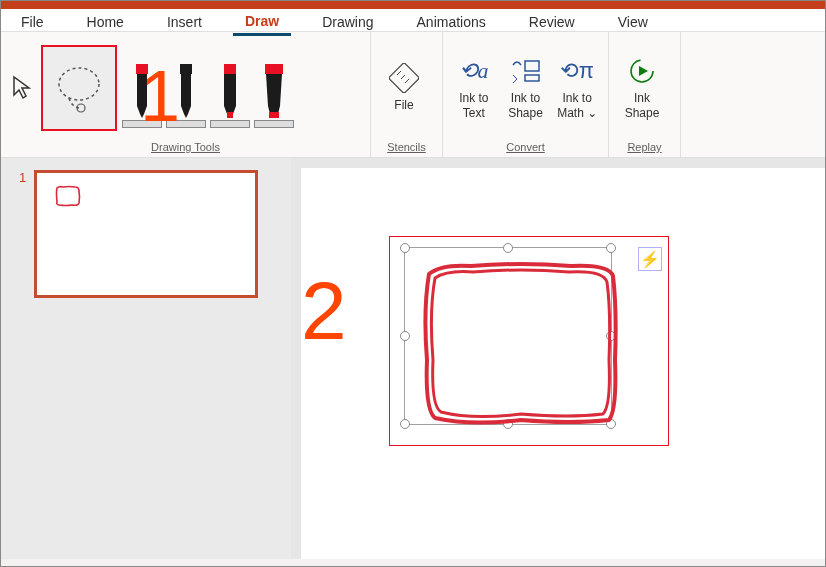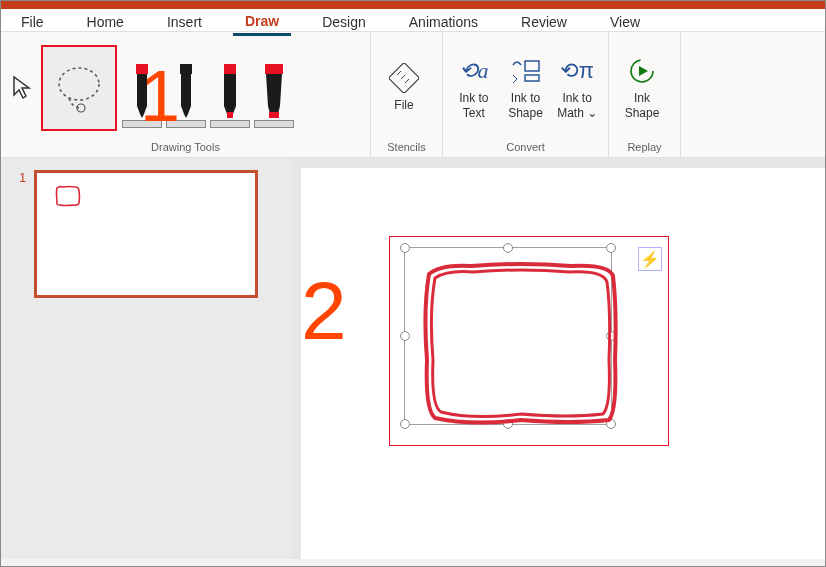--- a/index.html
+++ b/index.html
@@ -7,21 +7,21 @@
     
     .titlebar { height: 8px; background: #c43e1c; }
     
     .tabs { display: flex; background: #fff; padding: 4px 8px 0 8px; border-bottom: 1px solid #e1dfdd; height: 23px; align-items: center; gap: 19px; }
     .tab { padding: 4px 12px; color: #323130; cursor: pointer; font-size: 14px; }
     .tab.active { font-weight: 600; border-bottom: 3px solid #0c4a6e; color: #c43e1c; }
     
     .ribbon { display: flex; background: #faf9f8; height: 126px; border-bottom: 1px solid #e1dfdd; }
     .group { display: flex; flex-direction: column; height: 100%; border-right: 1px solid #e1dfdd; padding: 4px 8px 2px 8px; }
     .group-content { flex: 1; display: flex; align-items: center; gap: 6px; }
-    .group-label { text-align: center; font-size: 11px; color: #605e5c; padding: 2px 0; }
+    .group-label { text-align: center; font-size: 11px; color: #605e5c; padding: 2px 0; text-decoration: underline; }
     
     .tool-select { width: 26px; height: 26px; display: flex; align-items: center; justify-content: center; }
     .tool-lasso { width: 76px; height: 86px; border: 2px solid #e81123; background: #ededed; display: flex; align-items: center; justify-content: center; position: relative; }
     
     .pen { width: 38px; height: 80px; display: flex; flex-direction: column; align-items: center; justify-content: flex-end; position: relative; }
     .pen svg { width: 30px; height: 60px; }
     .pen-tray { width: 40px; height: 8px; border: 1px solid #888; background: #ddd; margin-top: 2px; }
     
     .annotation-1 { position: absolute; left: 140px; top: 55px; font-size: 72px; font-weight: 400; color: #ff4500; pointer-events: none; z-index: 5; }
     
@@ -55,21 +55,21 @@
 </head>
 <body>
 
 <div class="titlebar"></div>
 
 <div class="tabs">
   <div class="tab">File</div>
   <div class="tab">Home</div>
   <div class="tab">Insert</div>
   <div class="tab active">Draw</div>
-  <div class="tab">Design</div>
+  <div class="tab">Drawing</div>
   <div class="tab">Animations</div>
   <div class="tab">Review</div>
   <div class="tab">View</div>
 </div>
 
 <div class="ribbon">
   <div class="annotation-1">1</div>
 
   <div class="group" style="width:370px;">
     <div class="group-content">

